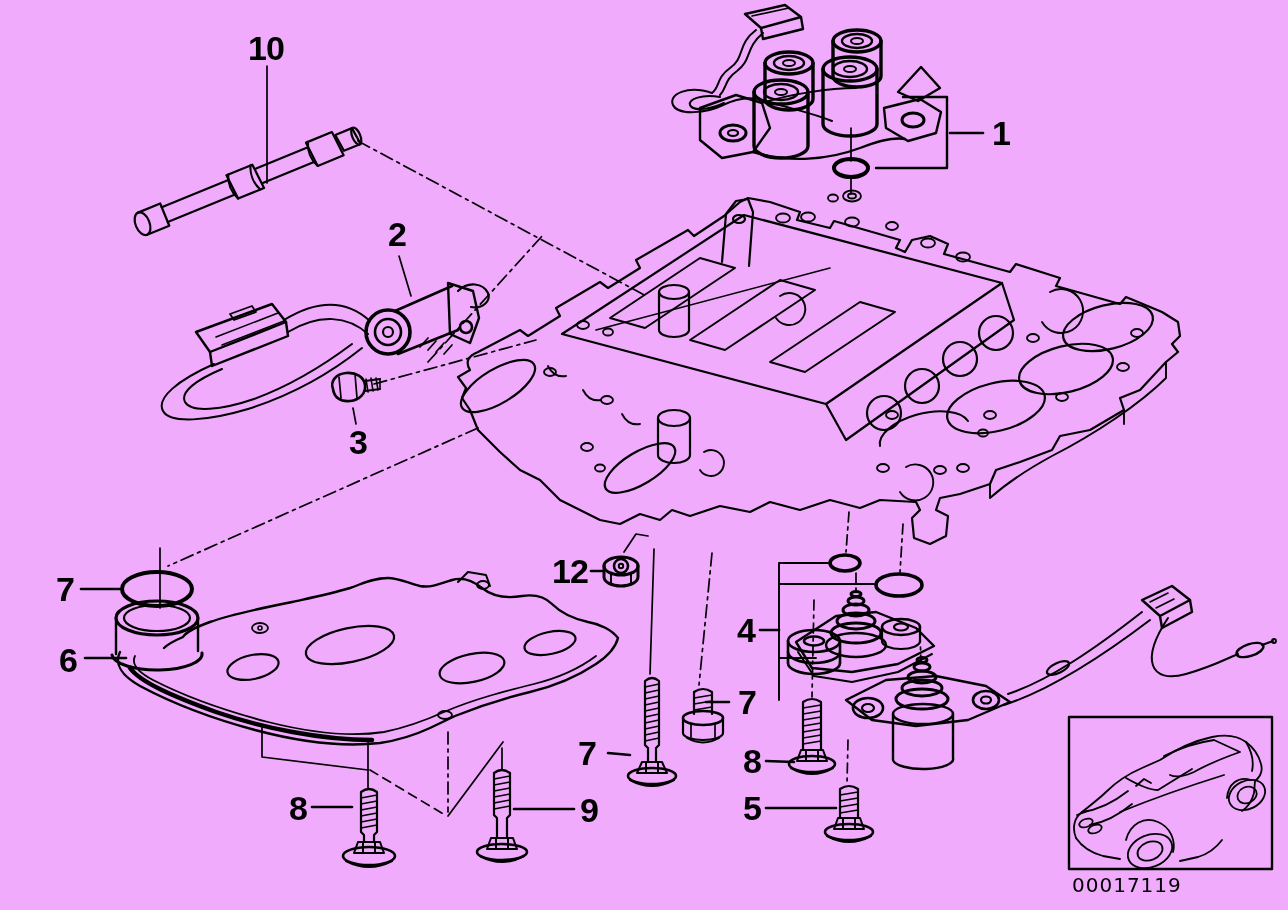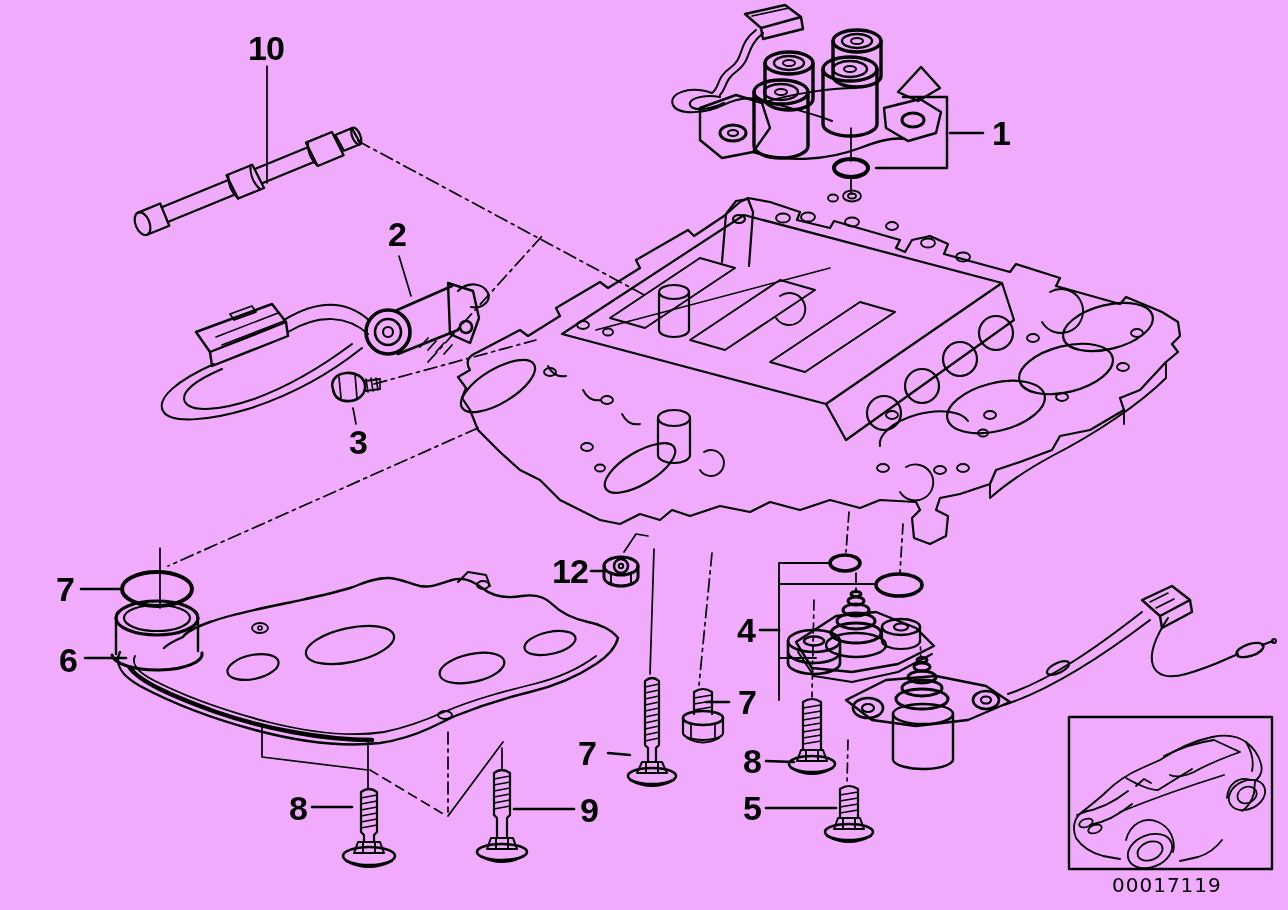--- a/index.html
+++ b/index.html
@@ -2,21 +2,21 @@
 <html><head>
 <meta charset="utf-8">
 <style>
   html,body{margin:0;padding:0;background:#fff;}
   .stage{position:relative;width:1288px;height:910px;background:#f0abfc;overflow:hidden;
          font-family:"Liberation Sans", sans-serif;}
   .stage svg{position:absolute;left:0;top:0;}
   .callout{position:absolute;transform:translate(-50%,-50%);font-family:"Liberation Sans",sans-serif;
            font-weight:700;font-size:34px;color:#000;letter-spacing:-1px;line-height:1;user-select:none;}
   .diagram-id{position:absolute;left:1072px;top:873px;font-family:"DejaVu Sans",sans-serif;
-              font-size:20px;font-weight:500;color:#000;letter-spacing:1px;margin-left:40px;}
+              font-size:20px;font-weight:500;color:#000;letter-spacing:1px;}
   path,ellipse,circle,line,polyline,polygon,rect{vector-effect:none;}
 </style>
 </head>
 <body>
 
 <div class="stage">
 
 <svg width="1288" height="910" viewBox="0 0 1288 910" fill="none" stroke="#000" stroke-width="2.2" stroke-linecap="round" stroke-linejoin="round">
 
   <g stroke-width="1.7">

